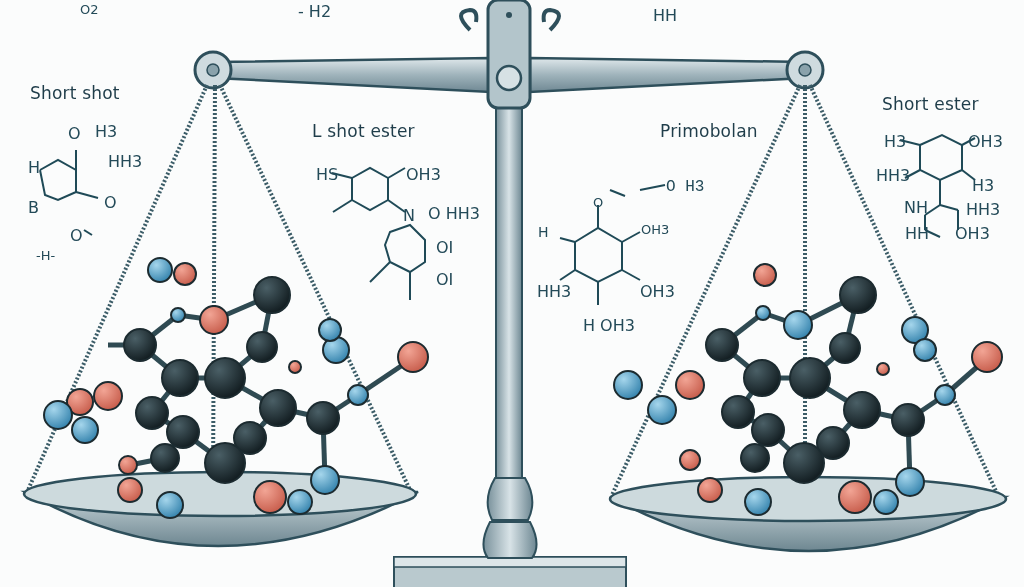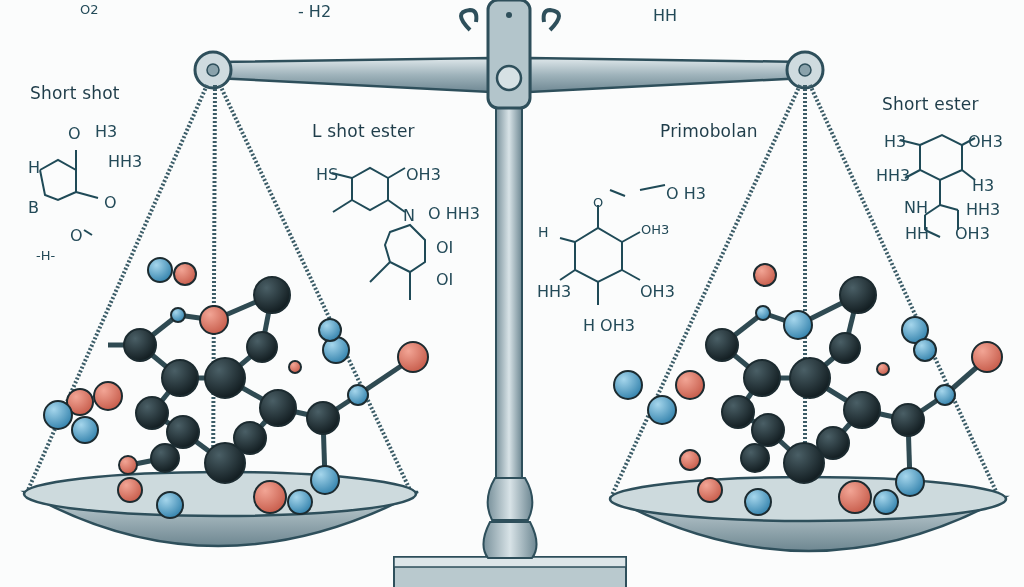--- a/index.html
+++ b/index.html
@@ -257,21 +257,21 @@
 <div class="lbl chem" style="left:36px;top:248px;font-size:13px;">-H-</div>
 
 <div class="lbl chem" style="left:316px;top:165px;text-align:center;">HS</div>
 <div class="lbl chem" style="left:406px;top:165px;">OH3</div>
 <div class="lbl chem" style="left:403px;top:206px;">N</div>
 <div class="lbl chem" style="left:428px;top:204px;text-align:center;">O HH3</div>
 <div class="lbl chem" style="left:436px;top:238px;">OI</div>
 <div class="lbl chem" style="left:436px;top:270px;">OI</div>
 
 <div class="lbl chem" style="left:593px;top:195px;font-size:13px;">O</div>
-<div class="lbl chem" style="left:666px;top:184px;">O H3</div>
+<div class="lbl chem" style="left:666px;top:178px;font-family:Liberation Mono, monospace;">O H3</div>
 <div class="lbl chem" style="left:538px;top:224px;font-size:14px;">H</div>
 <div class="lbl chem" style="left:641px;top:222px;font-size:13px;">OH3</div>
 <div class="lbl chem" style="left:537px;top:282px;">HH3</div>
 <div class="lbl chem" style="left:640px;top:282px;">OH3</div>
 <div class="lbl chem" style="left:583px;top:316px;">H OH3</div>
 
 <div class="lbl chem" style="left:884px;top:132px;">H3</div>
 <div class="lbl chem" style="left:968px;top:132px;">OH3</div>
 <div class="lbl chem" style="left:876px;top:166px;">HH3</div>
 <div class="lbl chem" style="left:972px;top:176px;">H3</div>

